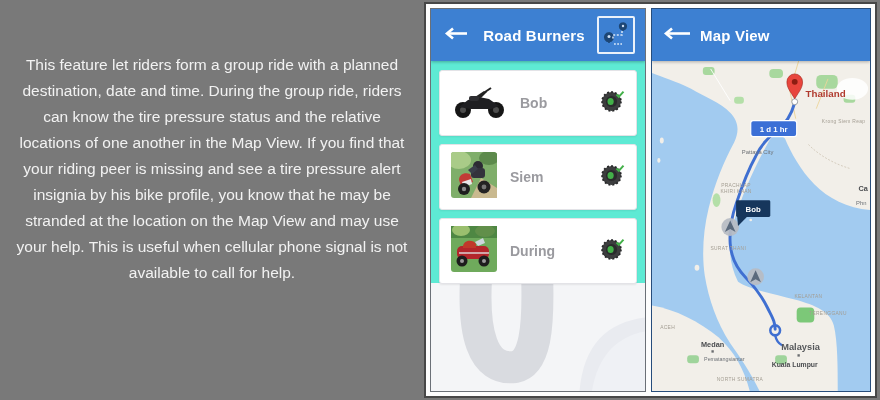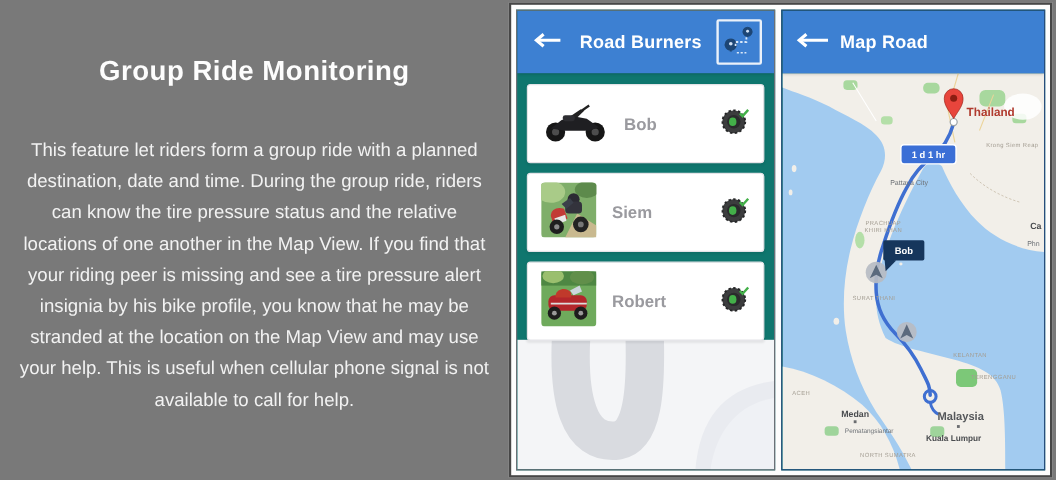--- a/index.html
+++ b/index.html
@@ -8,21 +8,21 @@
 
   
   .intro{position:absolute;left:0;top:0;width:424px;height:400px;box-sizing:border-box;
          padding:46px 10px 0;text-align:center;color:#f4f4f4;}
   .intro h1{margin:0 0 40px;font-size:23px;font-weight:700;letter-spacing:.4px;color:#fdfdfd;}
   .intro p{margin:6px auto;max-width:402px;font-size:15.5px;line-height:1.68;color:#f2f2f2;}
 
   
   .frame{position:absolute;left:424px;top:2px;width:453px;height:396px;box-sizing:border-box;
          background:#fdfdfd;border:2px solid #474747;padding:4px;display:flex;gap:5px;}
-  .phone{position:relative;box-sizing:border-box;overflow:hidden;background:#0f766e;}
+  .phone{position:relative;box-sizing:border-box;overflow:hidden;background:#5eead4;}
   .phone--list{width:216px;border:1px solid #6b7077;display:flex;flex-direction:column;}
   .phone--map{flex:1;border:1px solid #274d7c;display:flex;flex-direction:column;}
 
   .appbar{height:52px;flex-shrink:0;background:#3d80d2;display:flex;align-items:center;
           padding:0 10px;gap:8px;box-shadow:0 1px 3px rgba(0,0,0,.28);position:relative;z-index:2;}
   .appbar-title{color:#fff;font-size:15px;font-weight:700;letter-spacing:.2px;}
   .appbar--list .appbar-title{flex:1;text-align:center;}
   .backbtn{width:30px;height:20px;display:flex;align-items:center;justify-content:center;
            background:transparent;border:none;padding:0;cursor:pointer;}
   .routebtn{width:38px;height:38px;border:2px solid #eaf1fa;border-radius:2px;background:transparent;
@@ -49,21 +49,20 @@
   .mdest{fill:#b03a2e;font-size:10px;font-weight:700;}
   .mbadge{fill:#ffffff;font-size:8px;font-weight:700;text-anchor:middle;}
   .mrider{fill:#ffffff;font-size:8px;font-weight:700;text-anchor:middle;}
 </style>
 </head>
 <body>
 
 <div class="canvas">
 
   <section class="intro">
-    <h1>Group Ride Monitoring</h1>
     <p>This feature let riders form a group ride with a planned destination, date and time. During the group ride, riders can know the tire pressure status and the relative locations of one another in the Map View. If you find that your riding peer is missing and see a tire pressure alert insignia by his bike profile, you know that he may be stranded at the location on the Map View and may use your help. This is useful when cellular phone signal is not available to call for help.</p>
   </section>
 
   <section class="frame">
 
     <div class="phone phone--list">
       <div class="appbar appbar--list">
         <button class="backbtn">
           <span>
             <svg width="26" height="13" viewBox="0 0 26 13">
@@ -154,21 +153,21 @@
               <rect x="6" y="20" width="32" height="13" rx="5" fill="#b3262b"></rect>
               <path d="M12,20 C13,14 22,13 25,18 L25,22 L12,22 Z" fill="#c0392b"></path>
               <path d="M24,16 L32,12 L34,17 L27,20 Z" fill="#cdd6dd"></path>
               <circle cx="11" cy="35" r="5.5" fill="#1d1d1d"></circle>
                 <circle cx="11" cy="35" r="2" fill="#9a9a9a"></circle>
               <circle cx="33" cy="35" r="5.5" fill="#1d1d1d"></circle>
                 <circle cx="33" cy="35" r="2" fill="#9a9a9a"></circle>
               <line x1="8" y1="27" x2="38" y2="27" stroke="#dddddd" stroke-width="1.4"></line>
             </svg>
           </span>
-          <span class="rider-name">Robert</span>
+          <span class="rider-name">During</span>
           <span class="tire">
             <svg width="24" height="22" viewBox="0 0 24 22">
               <circle cx="10.5" cy="11.5" r="9.5" fill="#3c3d3e"></circle>
               <circle cx="10.5" cy="11.5" r="9.5" fill="none" stroke="#252627" stroke-width="1.6" stroke-dasharray="2,2"></circle>
               <circle cx="10.5" cy="11.5" r="5.6" fill="#2a2b2c"></circle>
               <ellipse cx="9.6" cy="11.5" rx="3.1" ry="3.6" fill="#43b049"></ellipse>
               <polyline points="15.5,4.5 17.8,6.8 22.5,1.6" fill="none" stroke="#43b049" stroke-width="2"></polyline>
             </svg>
           </span>
         </div>
@@ -185,21 +184,21 @@
     <div class="phone phone--map">
       <div class="appbar">
         <button class="backbtn">
           <span>
             <svg width="30" height="13" viewBox="0 0 30 13">
               <line x1="28" y1="6.5" x2="4" y2="6.5" stroke="#fff" stroke-width="2.6"></line>
               <polyline points="10,1.5 4,6.5 10,11.5" fill="none" stroke="#fff" stroke-width="2.6"></polyline>
             </svg>
           </span>
         </button>
-        <div class="appbar-title">Map Road</div>
+        <div class="appbar-title">Map View</div>
       </div>
 
       <svg class="map-svg" viewBox="0 0 223 332" preserveAspectRatio="none">
 
         <rect width="223" height="332" fill="#a2cbf0"></rect>
 
         <path d="M0,0 H223 V150
                  C200,148 180,138 166,124 C152,110 142,92 136,78
                  C130,72 124,74 120,80
                  C112,94 104,110 96,128 C88,148 82,164 80,180

